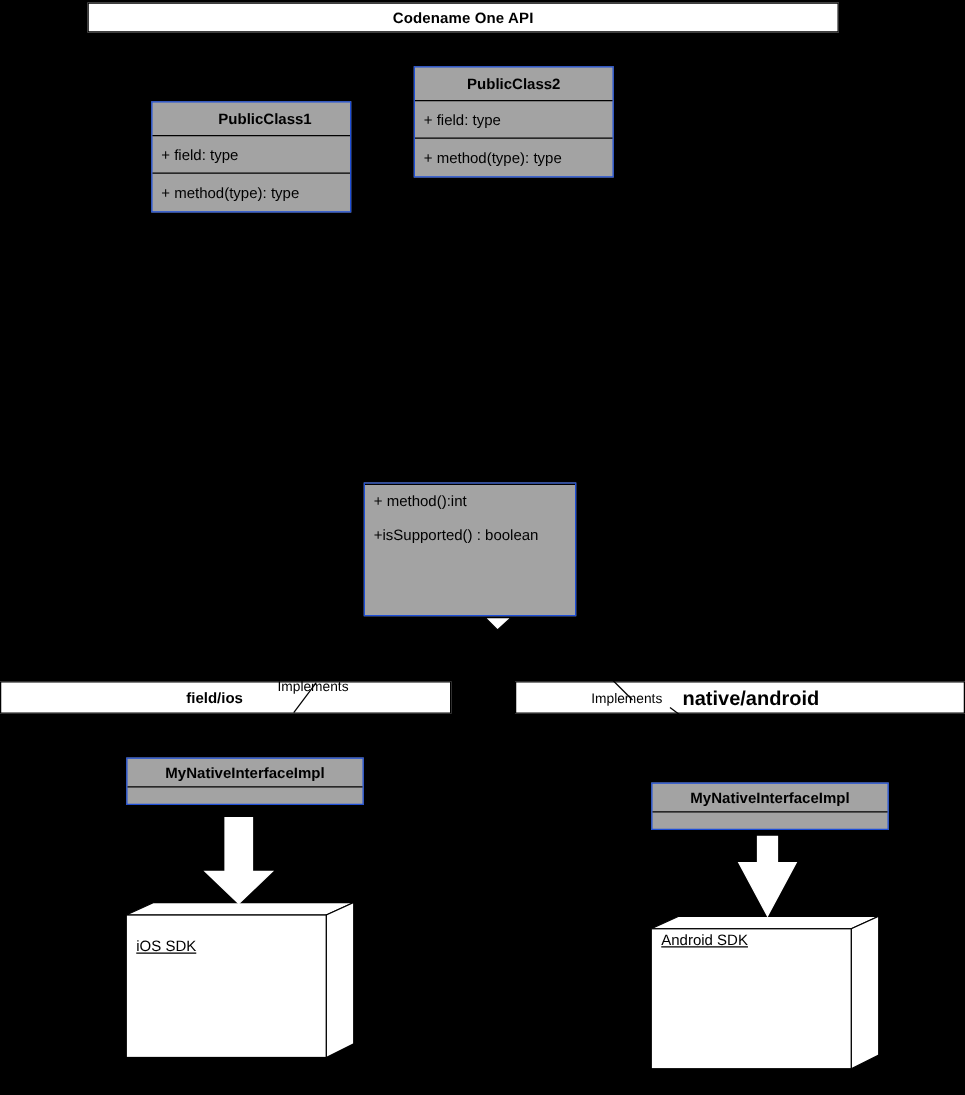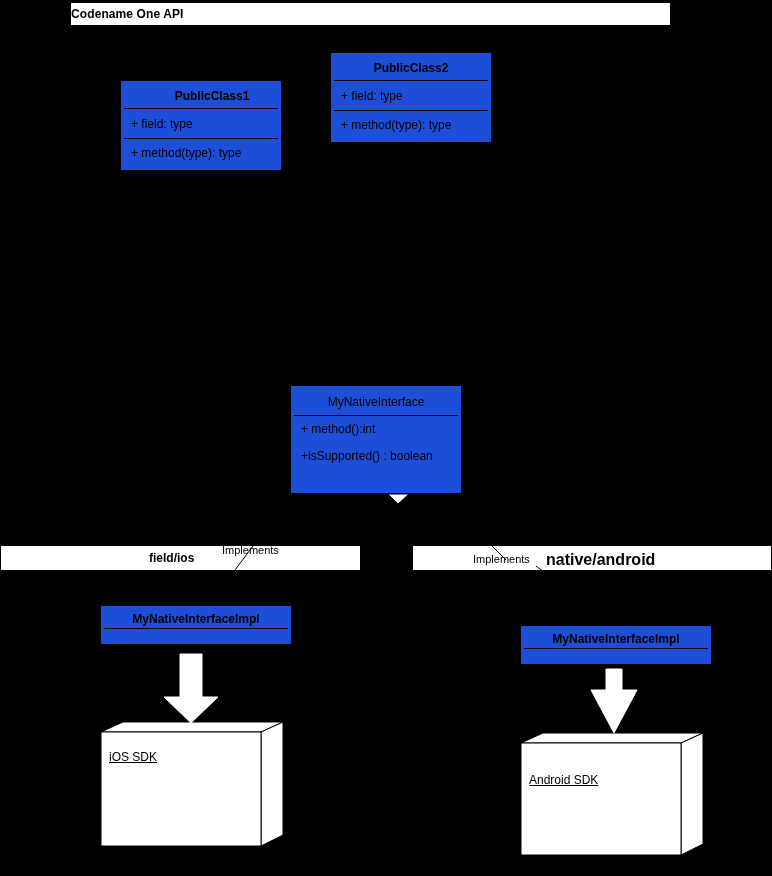--- a/index.html
+++ b/index.html
@@ -20,33 +20,34 @@
   .box {
     position: absolute;
     background: #ffffff;
     border: 1px solid #000000;
     box-sizing: border-box;
   }
 
   .banner {
     display: flex;
     align-items: center;
+    justify-content: center;
   }
   .banner-label {
     font-size: 12px;
     font-weight: bold;
     color: #000000;
     letter-spacing: 0.1px;
   }
 
   
   .uml-class {
     position: absolute;
-    background: #1d4ed8;
-    border: 3px solid #1d4ed8;
+    background: #a3a3a3;
+    border: 1px solid #1d4ed8;
     box-sizing: border-box;
     display: flex;
     flex-direction: column;
   }
   .uml-title {
     font-size: 12px;
     font-weight: bold;
     text-align: center;
     color: #000000;
     display: flex;
@@ -118,21 +119,20 @@
     <div class="uml-compartment" style="height:31px;">+ method(type): type</div>
   </div>
 
   <div class="uml-class" style="left:331px; top:53px; width:160px; height:89px;">
     <div class="uml-title" style="height:26px;">PublicClass2</div>
     <div class="uml-compartment" style="height:31px;">+ field: type</div>
     <div class="uml-compartment" style="height:31px;">+ method(type): type</div>
   </div>
 
   <div class="uml-class" style="left:291px; top:386px; width:170px; height:107px;">
-    <div class="uml-title plain" style="height:26px;">MyNativeInterface</div>
     <div class="uml-compartment" style="height:27px;">+ method():int</div>
     <div class="uml-compartment nolinecont" style="height:27px;">+isSupported() : boolean</div>
   </div>
 
   <div class="box" style="left:0px; top:545px; width:361px; height:26px;">
   </div>
   <div class="impl-label" style="left:149px; top:551px; font-size:12px; font-weight:bold;">field/ios</div>
   <div class="impl-label" style="left:222px; top:544px;">Implements</div>
 
   <div class="box" style="left:412px; top:545px; width:360px; height:26px;">
@@ -161,21 +161,21 @@
     </svg>
     <span class="node-label" style="left:8px; top:28px;">iOS SDK</span>
   </div>
 
   <div class="node3d" style="left:521px; top:733px; width:182px; height:122px;">
     <svg width="182" height="122" viewBox="0 0 182 122">
       <polygon points="0,10 22,0 182,0 160,10" fill="#ffffff" stroke="#000000" stroke-width="1"></polygon>
       <polygon points="160,10 182,0 182,111 160,122" fill="#ffffff" stroke="#000000" stroke-width="1"></polygon>
       <rect x="0" y="10" width="160" height="112" fill="#ffffff" stroke="#000000" stroke-width="1"></rect>
     </svg>
-    <span class="node-label" style="left:8px; top:40px;">Android SDK</span>
+    <span class="node-label" style="left:8px; top:12px;">Android SDK</span>
   </div>
 
   <svg class="svg-layer" viewBox="0 0 772 876">
 
     <polygon points="388,494 409,494 398,504" fill="#ffffff" stroke="#000000" stroke-width="1"></polygon>
 
     <line x1="235" y1="570" x2="253" y2="546" stroke="#000000" stroke-width="1"></line>
 
     <line x1="489" y1="543" x2="506" y2="560" stroke="#000000" stroke-width="1"></line>
     <line x1="352" y1="565" x2="368" y2="578" stroke="#000000" stroke-width="0"></line>

